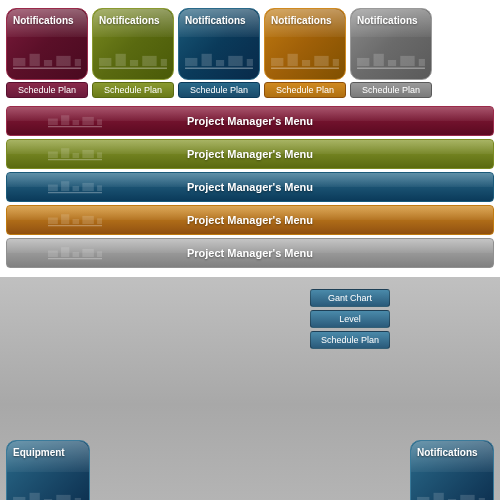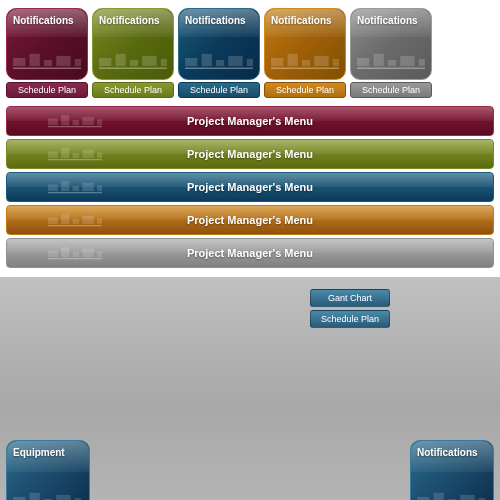--- a/index.html
+++ b/index.html
@@ -395,20 +395,21 @@
     <span class="menu-bar-label">Project Manager's Menu</span>
   </div>
     </div>
 
 </div>
 
 <div class="bottom-section">
 
   <div class="mini-buttons-container" id="mini-buttons">
       <button class="mini-btn">Gant Chart</button>
+      <button class="mini-btn">Level</button>
       <button class="mini-btn">Schedule Plan</button>
     </div>
 
   <div class="bottom-tiles" id="bottom-tiles">
       <div class="btile">
     <div class="btile-gloss"></div>
     <span class="btile-label">Equipment</span>
     <div class="btile-diagram"><svg class="diagram-lines" width="72" height="30" viewBox="0 0 70 22">
     <rect x="2" y="8" width="12" height="8" class="filled"></rect>
     <rect x="18" y="4" width="10" height="12" class="filled"></rect>

